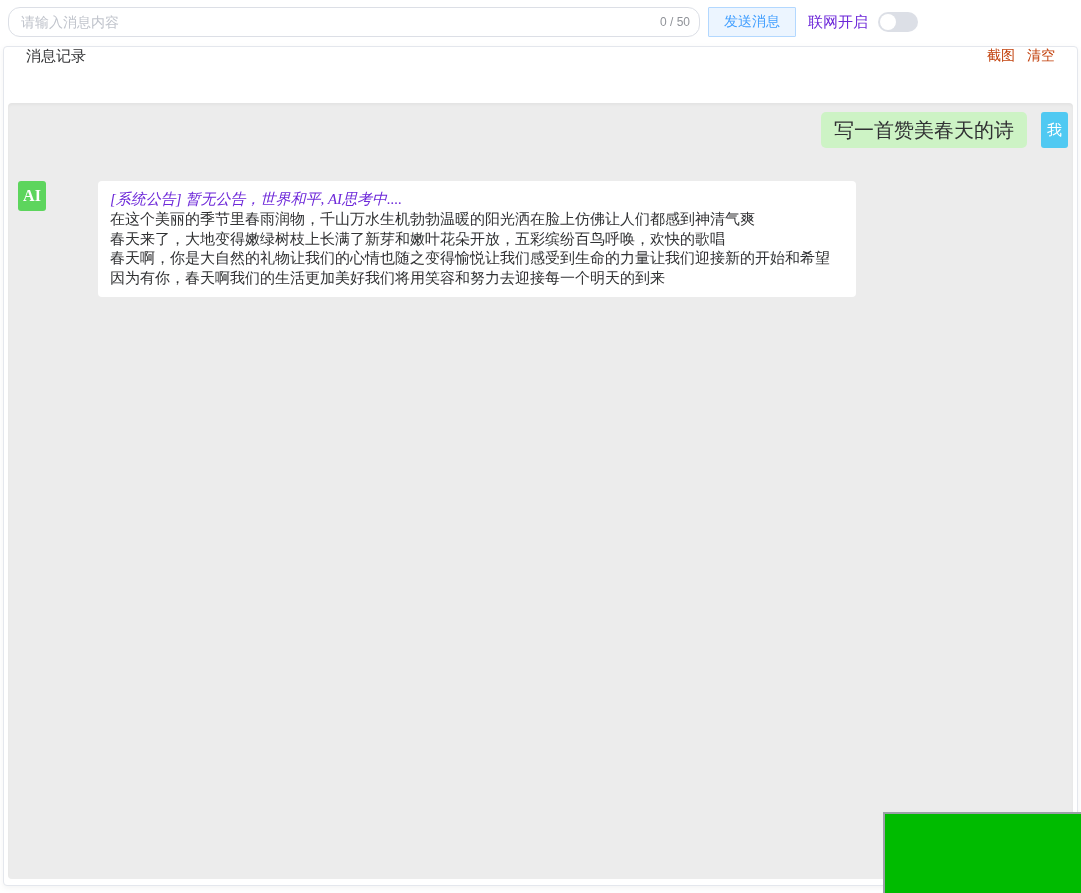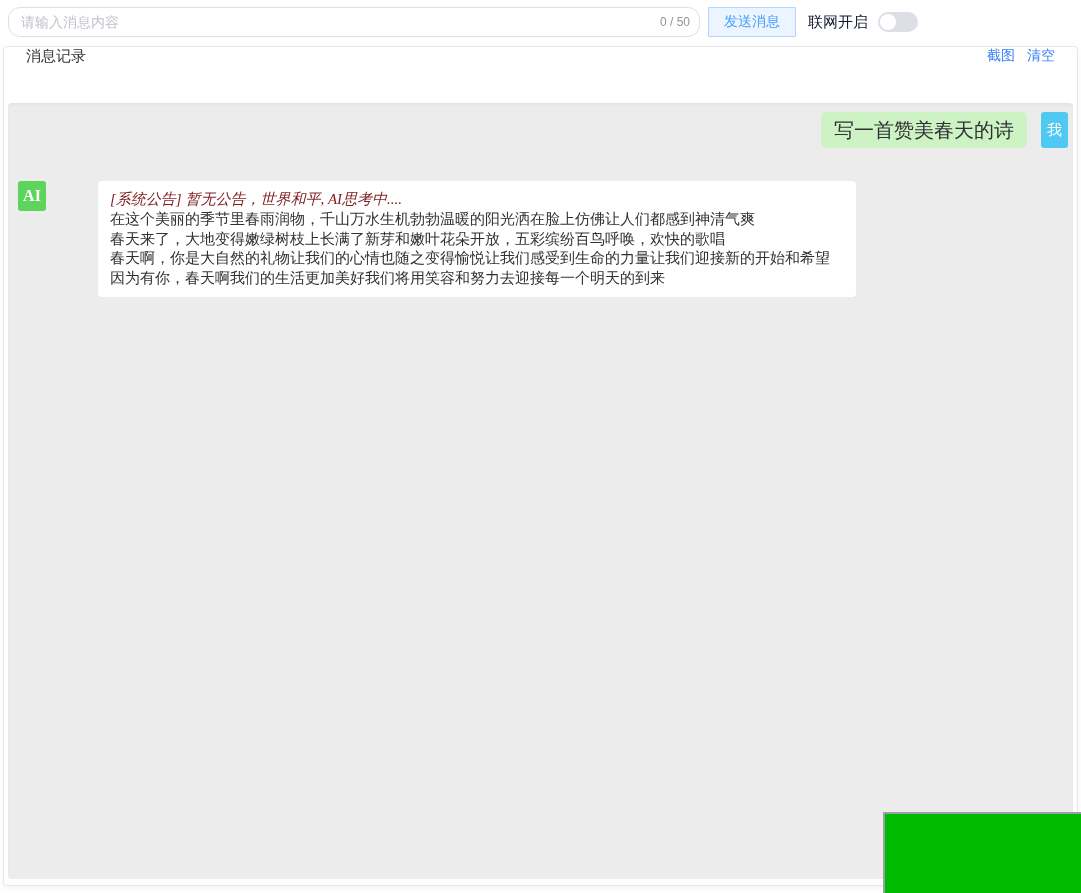--- a/index.html
+++ b/index.html
@@ -54,21 +54,21 @@
     border: 1px solid #b3d8ff;
     border-radius: 1px;
     color: #409eff;
     font-size: 14px;
     cursor: pointer;
     font-family: "Liberation Sans", "DejaVu Sans", sans-serif;
   }
   .net-label {
     margin-left: 12px;
     font-size: 15px;
-    color: #0f172a;
+    color: #6d28d9;
     white-space: nowrap;
   }
   .switch {
     margin-left: 10px;
     width: 40px;
     height: 20px;
     border-radius: 10px;
     background: #dcdfe6;
     position: relative;
     cursor: pointer;
@@ -97,21 +97,21 @@
   .card-header {
     height: 56px;
     display: flex;
     justify-content: space-between;
     padding: 0 22px 0 22px;
   }
   .card-title { font-size: 15px; color: #303133; }
   .header-actions { display: flex; gap: 12px; }
   .link {
     font-size: 14px;
-    color: #3b82f6;
+    color: #c2410c;
     cursor: pointer;
     text-decoration: none;
   }
 
   
   .chat-area {
     margin: 0 4px 6px 4px;
     height: 776px;
     background: #ececec;
     border-radius: 4px;
@@ -159,21 +159,21 @@
     border-radius: 4px;
     padding: 8px 12px 10px 12px;
     margin-left: 12px;
     width: 758px;
     font-size: 15px;
     line-height: 19px;
     color: #303133;
   }
   .ai-notice {
     font-style: italic;
-    color: #7f1d1d;
+    color: #6d28d9;
     font-family: "Liberation Serif", "DejaVu Serif", serif;
     font-size: 15px;
     line-height: 20px;
   }
   .ai-line { line-height: 19.5px; }
 
   
   .video-box {
     position: absolute;
     right: 0;

